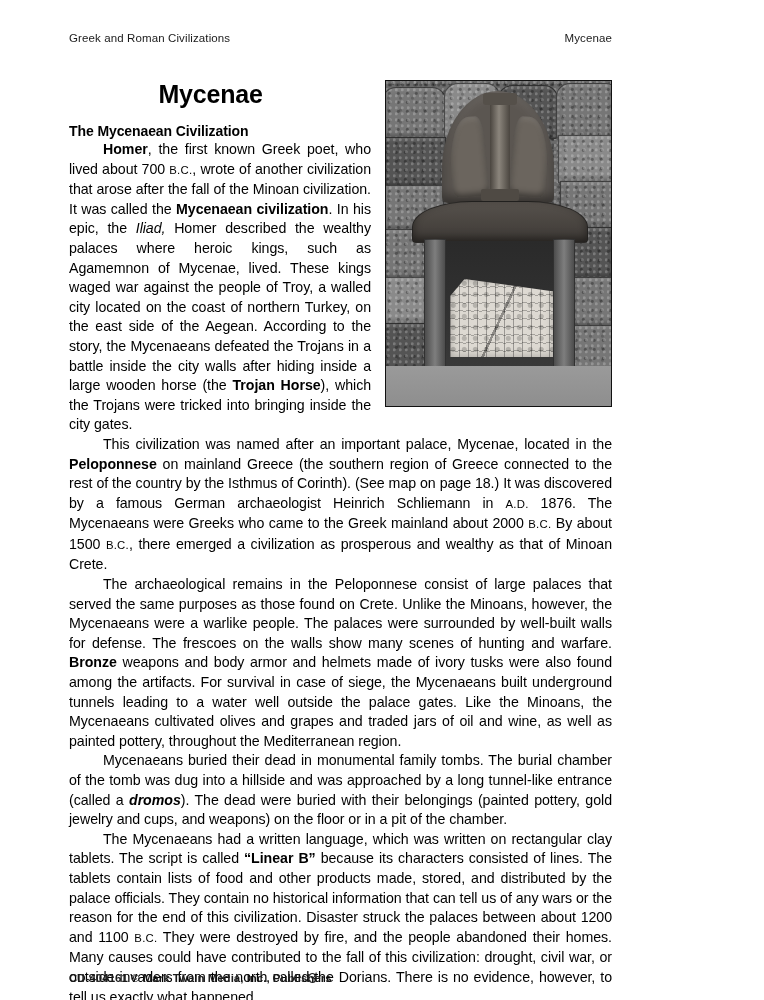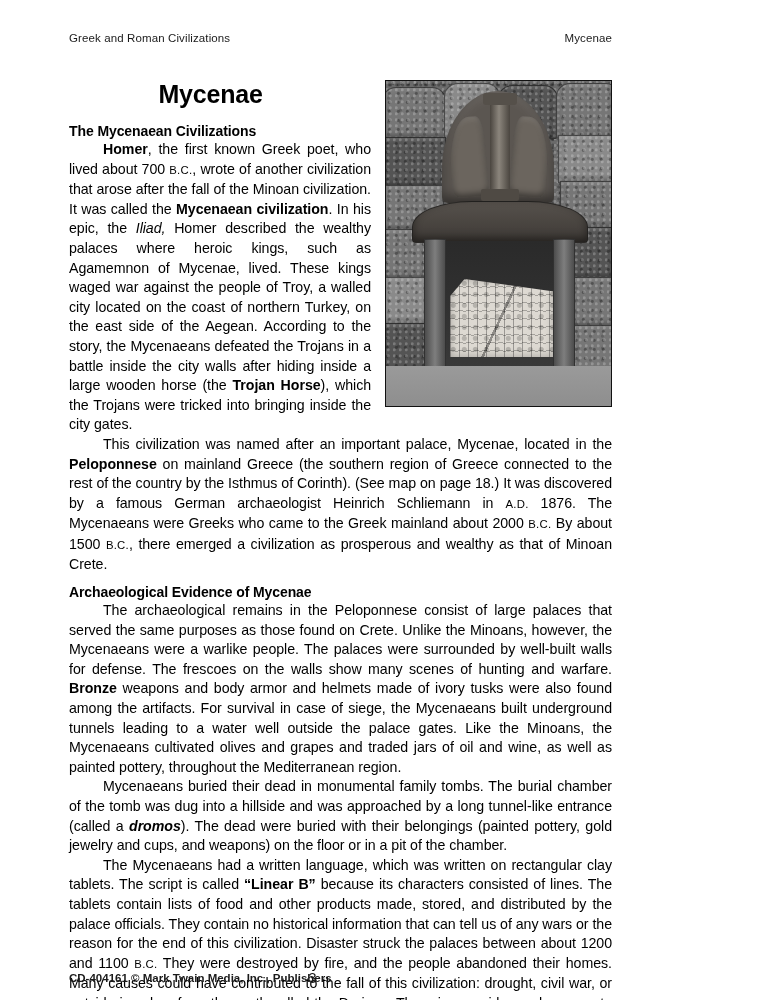--- a/index.html
+++ b/index.html
@@ -265,29 +265,28 @@
 
       <div class="jamb l"></div>
       <div class="jamb r"></div>
 
       <div class="ground"></div>
     </div>
   </div>
 
   <h1 class="page-title">Mycenae</h1>
 
-  <h2 class="section-heading">The Mycenaean Civilizations</h2>
+  <h2 class="section-heading">The Mycenaean Civilization</h2>
 
   <p class="body indent"><b>Homer</b>, the first known Greek poet, who lived about 700 <span class="sc">B.C.</span>, wrote of another civilization that arose after the fall of the Minoan civilization. It was called the <b>Mycenaean civilization</b>. In his epic, the <i>Iliad,</i> Homer described the wealthy palaces where heroic kings, such as Agamemnon of Mycenae, lived. These kings waged war against the people of Troy, a walled city located on the coast of northern Turkey, on the east side of the Aegean. According to the story, the Mycenaeans defeated the Trojans in a battle inside the city walls after hiding inside a large wooden horse (the <b>Trojan Horse</b>), which the Trojans were tricked into bringing inside the city gates.</p>
 
   <p class="body indent">This civilization was named after an important palace, Mycenae, located in the <b>Peloponnese</b> on mainland Greece (the southern region of Greece connected to the rest of the country by the Isthmus of Corinth). (See map on page 18.) It was discovered by a famous German archaeologist Heinrich Schliemann in <span class="sc">A.D.</span> 1876. The Mycenaeans were Greeks who came to the Greek mainland about 2000 <span class="sc">B.C.</span> By about 1500 <span class="sc">B.C.</span>, there emerged a civilization as prosperous and wealthy as that of Minoan Crete.</p>
 
   <div class="clearfix"></div>
 
-  <h2 class="section-heading spaced">Archaeological Evidence of Mycenae</h2>
 
   <p class="body indent">The archaeological remains in the Peloponnese consist of large palaces that served the same purposes as those found on Crete. Unlike the Minoans, however, the Mycenaeans were a warlike people. The palaces were surrounded by well-built walls for defense. The frescoes on the walls show many scenes of hunting and warfare. <b>Bronze</b> weapons and body armor and helmets made of ivory tusks were also found among the artifacts. For survival in case of siege, the Mycenaeans built underground tunnels leading to a water well outside the palace gates. Like the Minoans, the Mycenaeans cultivated olives and grapes and traded jars of oil and wine, as well as painted pottery, throughout the Mediterranean region.</p>
 
   <p class="body indent">Mycenaeans buried their dead in monumental family tombs. The burial chamber of the tomb was dug into a hillside and was approached by a long tunnel-like entrance (called a <span class="bi">dromos</span>). The dead were buried with their belongings (painted pottery, gold jewelry and cups, and weapons) on the floor or in a pit of the chamber.</p>
 
 
   <p class="body indent">The Mycenaeans had a written language, which was written on rectangular clay tablets. The script is called <b>“Linear B”</b> because its characters consisted of lines. The tablets contain lists of food and other products made, stored, and distributed by the palace officials. They contain no historical information that can tell us of any wars or the reason for the end of this civilization. Disaster struck the palaces between about 1200 and 1100 <span class="sc">B.C.</span> They were destroyed by fire, and the people abandoned their homes. Many causes could have contributed to the fall of this civilization: drought, civil war, or outside invaders from the north called the Dorians. There is no evidence, however, to tell us exactly what happened.</p>
 
   <div class="footer">
     <span class="imprint">CD-404161  © Mark Twain Media, Inc., Publishers</span>

